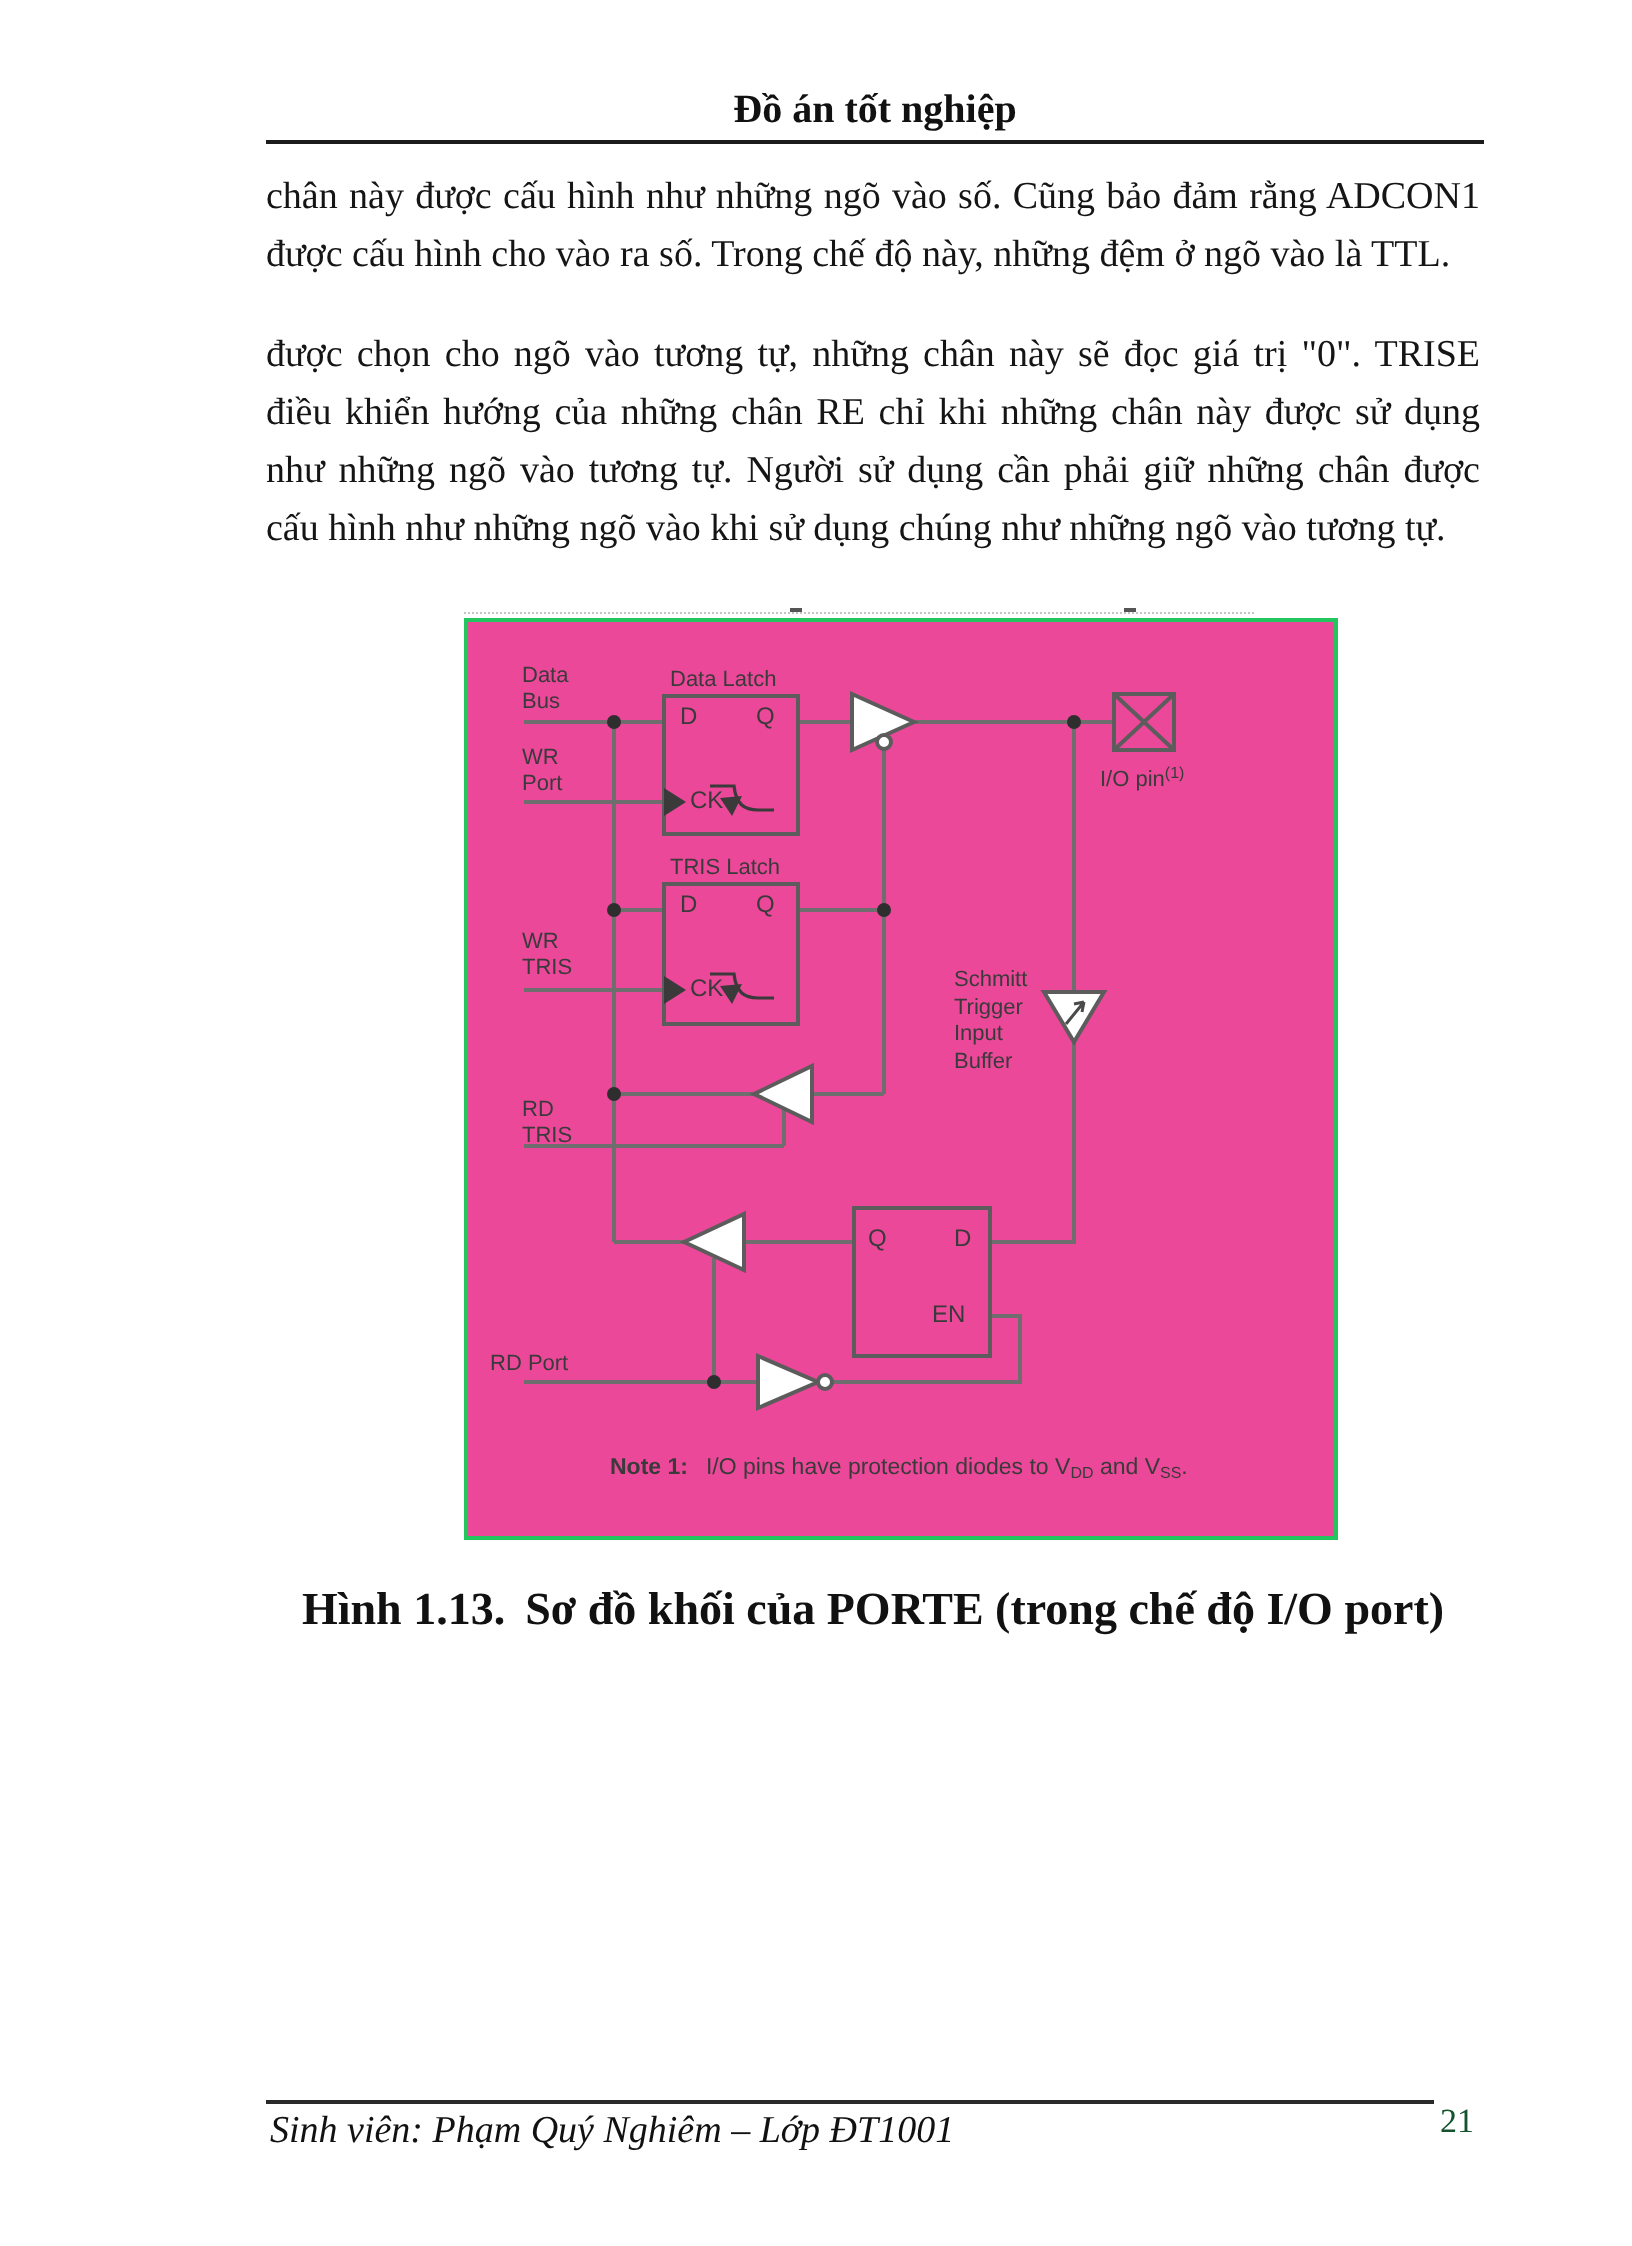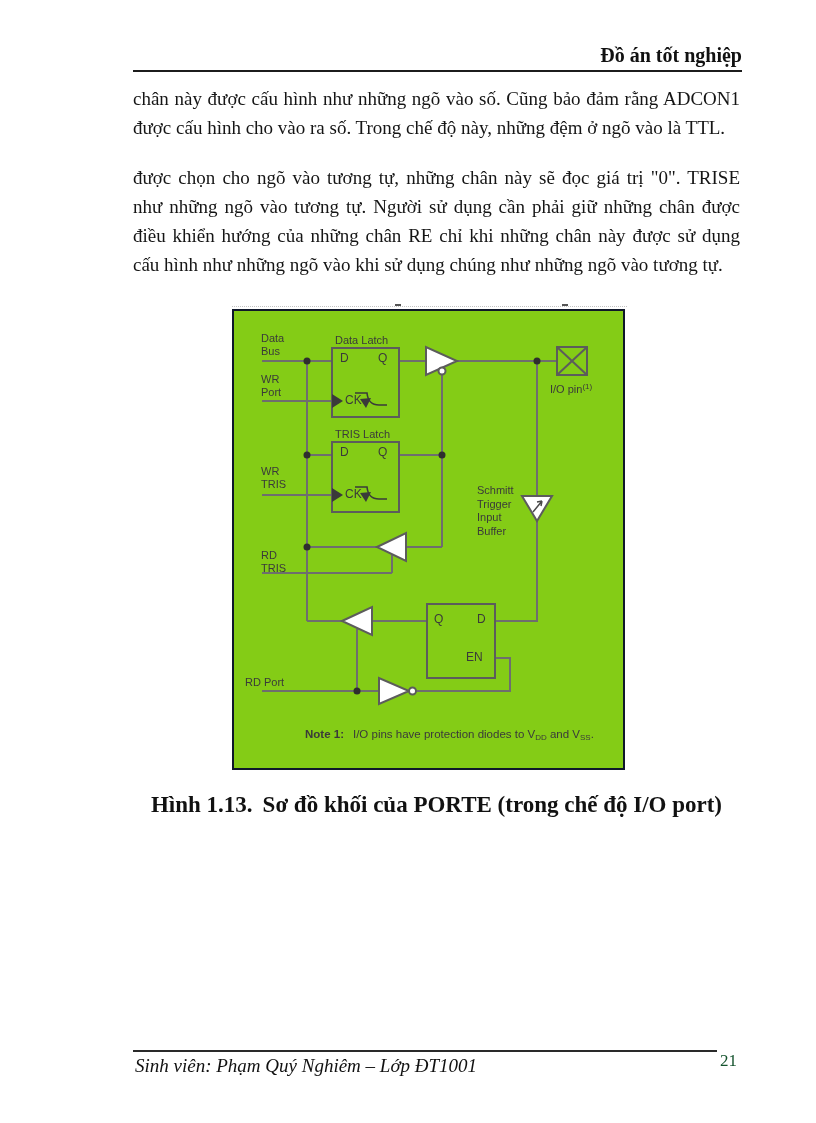--- a/index.html
+++ b/index.html
@@ -1,35 +1,35 @@
 <!DOCTYPE html>
 <html><head>
 <meta charset="utf-8">
 <style>
   html,body{margin:0;padding:0;}
   body{width:816px;height:1123px;background:#ffffff;position:relative;
        font-family:"Liberation Serif", serif;color:#151515;overflow:hidden;}
   .abs{position:absolute;}
 
   
-  .hdr-title{left:133px;top:44px;width:609px;text-align:right;
+  .hdr-title{left:133px;top:44px;width:609px;text-align:center;
              font-size:20px;font-weight:bold;color:#111;font-family:Liberation Serif, serif;}
   .hdr-rule{left:133px;top:70px;width:609px;height:2px;background:#1c1c1c;}
 
   
   .bodytext{left:133px;top:84px;width:607px;}
   .tline{font-size:19px;line-height:29px;height:29px;overflow:hidden;
          text-align:justify;text-align-last:justify;}
   .tline.last{text-align:left;text-align-last:left;}
   .p2{margin-top:21px;}
   .indent{text-indent:37px;}
 
   
-  .fig{left:232px;top:309px;width:393px;height:461px;
-       border:2px solid #0f172a;box-sizing:border-box;background:#84cc16;}
+  .fig{left:232px;top:309px;width:437px;height:461px;
+       border:2px solid #22c55e;box-sizing:border-box;background:#ec4899;}
   .artifact{left:232px;top:306px;width:395px;height:0;border-top:1px dotted #c4c4c4;}
   .mark{height:2px;background:#555;}
   .dlabel{position:absolute;font-family:"Liberation Sans", sans-serif;
           font-size:11px;line-height:12.5px;color:#3a3a3a;white-space:nowrap;}
   .dlabel.big{font-size:12px;}
   .sup{font-size:8px;vertical-align:4px;}
   .sub{font-size:8px;vertical-align:-2px;}
   .note-label{font-weight:bold;margin-right:9px;padding-left:40px;}
   .fig svg{position:absolute;left:0;top:0;}
 
@@ -49,22 +49,22 @@
 <div class="abs hdr-title">Đồ án tốt nghiệp</div>
 <div class="abs hdr-rule"></div>
 
 <div class="abs bodytext">
   <div>
     <div class="tline">chân này được cấu hình như những ngõ vào số. Cũng bảo đảm rằng ADCON1</div>
     <div class="tline last">được cấu hình cho vào ra số. Trong chế độ này, những đệm ở ngõ vào là TTL.</div>
   </div>
   <div class="p2">
     <div class="tline">được chọn cho ngõ vào tương tự, những chân này sẽ đọc giá trị "0". TRISE</div>
+    <div class="tline">điều khiển hướng của những chân RE chỉ khi những chân này được sử dụng</div>
     <div class="tline">như những ngõ vào tương tự. Người sử dụng cần phải giữ những chân được</div>
-    <div class="tline">điều khiển hướng của những chân RE chỉ khi những chân này được sử dụng</div>
     <div class="tline last">cấu hình như những ngõ vào khi sử dụng chúng như những ngõ vào tương tự.</div>
   </div>
 </div>
 
 <div class="abs artifact"></div>
 <div class="abs mark" style="left:395px;top:304px;width:6px;"></div>
 <div class="abs mark" style="left:562px;top:304px;width:6px;"></div>
 
 <div class="abs fig">
   <svg width="389" height="457" viewBox="0 0 389 457">

